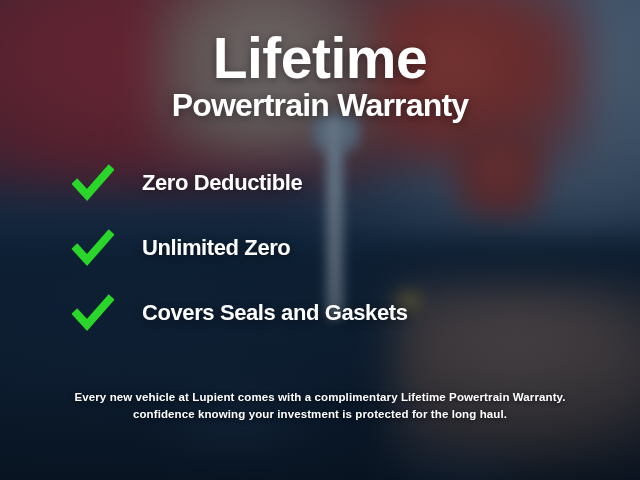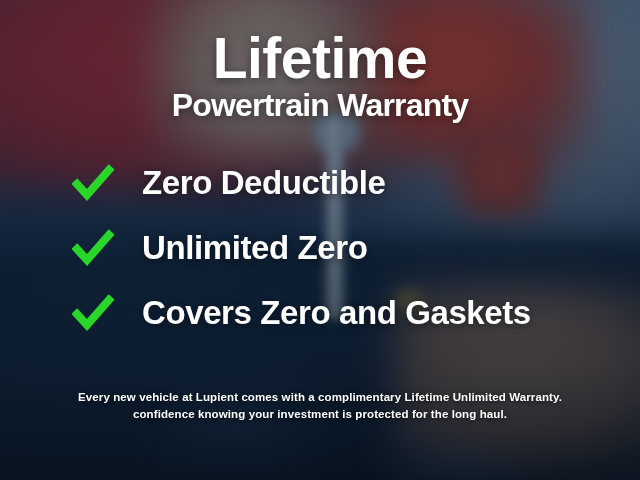--- a/index.html
+++ b/index.html
@@ -146,21 +146,21 @@
     align-items:center;
     height:65px;
   }
   .check-icon {
     width:42px; height:42px;
     flex:0 0 42px;
     display:block;
   }
   .benefit-label {
     margin-left:28px;
-    font-size:33px;
+    font-size:22px;
     font-weight:bold;
     color:#ffffff;
     letter-spacing:-0.4px;
     white-space:nowrap;
     text-shadow:0 2px 8px rgba(0,0,0,0.45);
   }
 
   .footer {
     position:absolute;
     left:0; right:0;
@@ -219,24 +219,24 @@
         <svg class="check-icon" viewBox="0 0 42 42">
           <path d="M5 22 L15 33 L37 8" fill="none" stroke="#2ad62a" stroke-width="8" stroke-linecap="square" stroke-linejoin="miter"></path>
         </svg>
         <span class="benefit-label">Unlimited Zero</span>
       </div>
 
       <div class="benefit-row">
         <svg class="check-icon" viewBox="0 0 42 42">
           <path d="M5 22 L15 33 L37 8" fill="none" stroke="#2ad62a" stroke-width="8" stroke-linecap="square" stroke-linejoin="miter"></path>
         </svg>
-        <span class="benefit-label">Covers Zero and Gaskets</span>
+        <span class="benefit-label">Covers Seals and Gaskets</span>
       </div>
 
     </div>
 
     <div class="footer">
-      <div class="footer-line">Every new vehicle at Lupient comes with a complimentary Lifetime Unlimited Warranty.</div>
+      <div class="footer-line">Every new vehicle at Lupient comes with a complimentary Lifetime Powertrain Warranty.</div>
       <div class="footer-line">confidence knowing your investment is protected for the long haul.</div>
     </div>
 
   </div>
 </div>
 
 </body></html>

